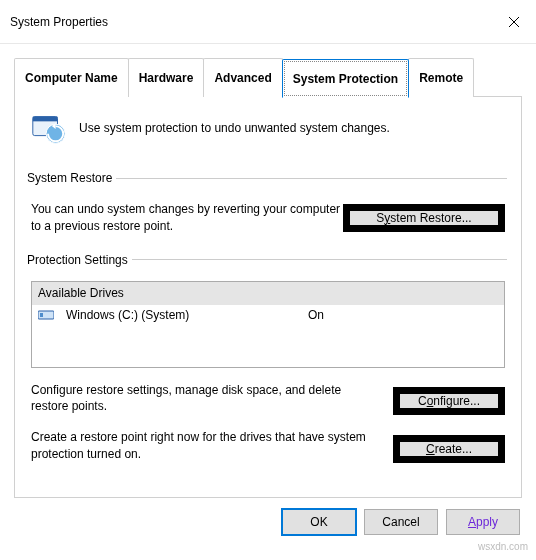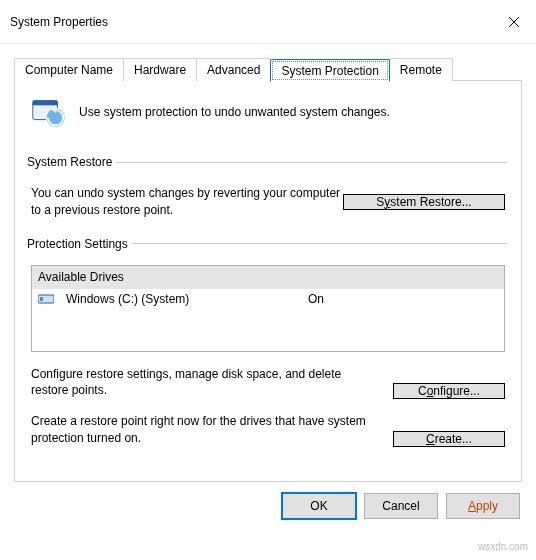--- a/index.html
+++ b/index.html
@@ -2,48 +2,48 @@
 <html><head>
   <meta charset="utf-8">
   <style>
     * { box-sizing: border-box; font-family: "Segoe UI", Tahoma, sans-serif; }
     body { margin: 0; background: #fff; width: 536px; height: 560px; font-size: 12px; color: #000; }
     .titlebar { display: flex; align-items: center; justify-content: space-between; height: 44px; padding: 0 0 0 10px; border-bottom: 1px solid #e8e8e8; }
     .titlebar-text { font-size: 12px; }
     .close-btn { width: 44px; height: 30px; display: flex; align-items: center; justify-content: center; cursor: pointer; }
     .close-btn svg { width: 10px; height: 10px; }
     .tabs { display: flex; margin: 14px 0 0 14px; position: relative; z-index: 2; }
-    .tab { padding: 4px 10px; border: 1px solid #d0d0d0; border-bottom: none; background: #fff; font-size: 12px; cursor: pointer; margin-right: -1px; border-top-left-radius: 2px; border-top-right-radius: 2px; }
+    .tab { padding: 12px 10px; border: 1px solid #d0d0d0; border-bottom: none; background: #fff; font-size: 12px; cursor: pointer; margin-right: -1px; border-top-left-radius: 2px; border-top-right-radius: 2px; font-weight: bold; }
     .tab.active { border: 1px solid #0078d7; border-bottom: 1px solid #fff; outline: 1px dotted #888; outline-offset: -3px; position: relative; top: 1px; padding-bottom: 3px; }
     .tabpanel { margin: 0 14px 0 14px; border: 1px solid #d0d0d0; padding: 12px 14px 16px 14px; position: relative; top: -1px; }
     .intro { display: flex; align-items: center; gap: 12px; margin-bottom: 24px; }
     .shield-icon { width: 38px; height: 38px; flex: 0 0 38px; display: flex; align-items: center; justify-content: center; }
     fieldset { border: none; border-top: 1px solid #ccc; margin: 0 0 18px 0; padding: 10px 2px 0 2px; }
     legend { font-size: 12px; padding: 0 4px 0 0; margin-left: -4px; }
     .restore-row { display: flex; align-items: center; margin-top: 6px; }
     .restore-text { flex: 1; line-height: 1.4; }
-    .btn { border: 1px solid #000000; background: #e1e1e1; padding: 0 10px; min-width: 112px; text-align: center; font-size: 12px; cursor: pointer; }
+    .btn { border: 7px solid #000000; background: #e1e1e1; padding: 0 10px; min-width: 112px; text-align: center; font-size: 12px; cursor: pointer; }
     .mn { text-decoration: underline; }
     .listview { border: 1px solid #ababab; margin-top: 4px; }
     .lv-header { display: flex; background: #e5e5e5; }
     .lv-col { padding: 4px 6px; border-right: 1px solid #e5e5e5; border-bottom: 1px solid #e5e5e5; font-size: 12px; }
     .lv-col:first-child { flex: 0 0 270px; }
     .lv-col:last-child { flex: 1; border-right: none; }
     .lv-body { height: 62px; overflow-y: auto; background: #fff; }
     .lv-row { display: flex; }
     .lv-cell { padding: 3px 6px; font-size: 12px; display: flex; align-items: center; gap: 12px; }
     .lv-cell:first-child { flex: 0 0 270px; }
     .lv-cell:last-child { flex: 1; }
     .drive-icon { width: 16px; height: 12px; }
     .config-row { display: flex; align-items: flex-end; gap: 24px; margin-top: 14px; }
     .config-text { flex: 1; line-height: 1.4; }
     .dialog-buttons { display: flex; gap: 8px; justify-content: flex-end; padding: 10px 16px 0 0; }
     .dlg-btn { border: 1px solid #adadad; background: #e1e1e1; padding: 5px 0; width: 74px; text-align: center; font-size: 12px; cursor: pointer; }
     .dlg-btn.default { outline: 2px solid #0078d7; outline-offset: -1px; }
-    .dlg-btn.disabled { color: #c2410c; cursor: default; }
+    .dlg-btn.disabled { color: #6d28d9; cursor: default; }
     .watermark { position: absolute; bottom: 8px; right: 8px; font-size: 10px; color: #bdbdbd; pointer-events: none; }
   </style>
 </head>
 <body>
 
 <div class="titlebar">
   <span class="titlebar-text">System Properties</span>
   <div class="close-btn">
     <svg viewBox="0 0 10 10">
         <line x1="0" y1="0" x2="10" y2="10" stroke="#000" stroke-width="1"></line>

